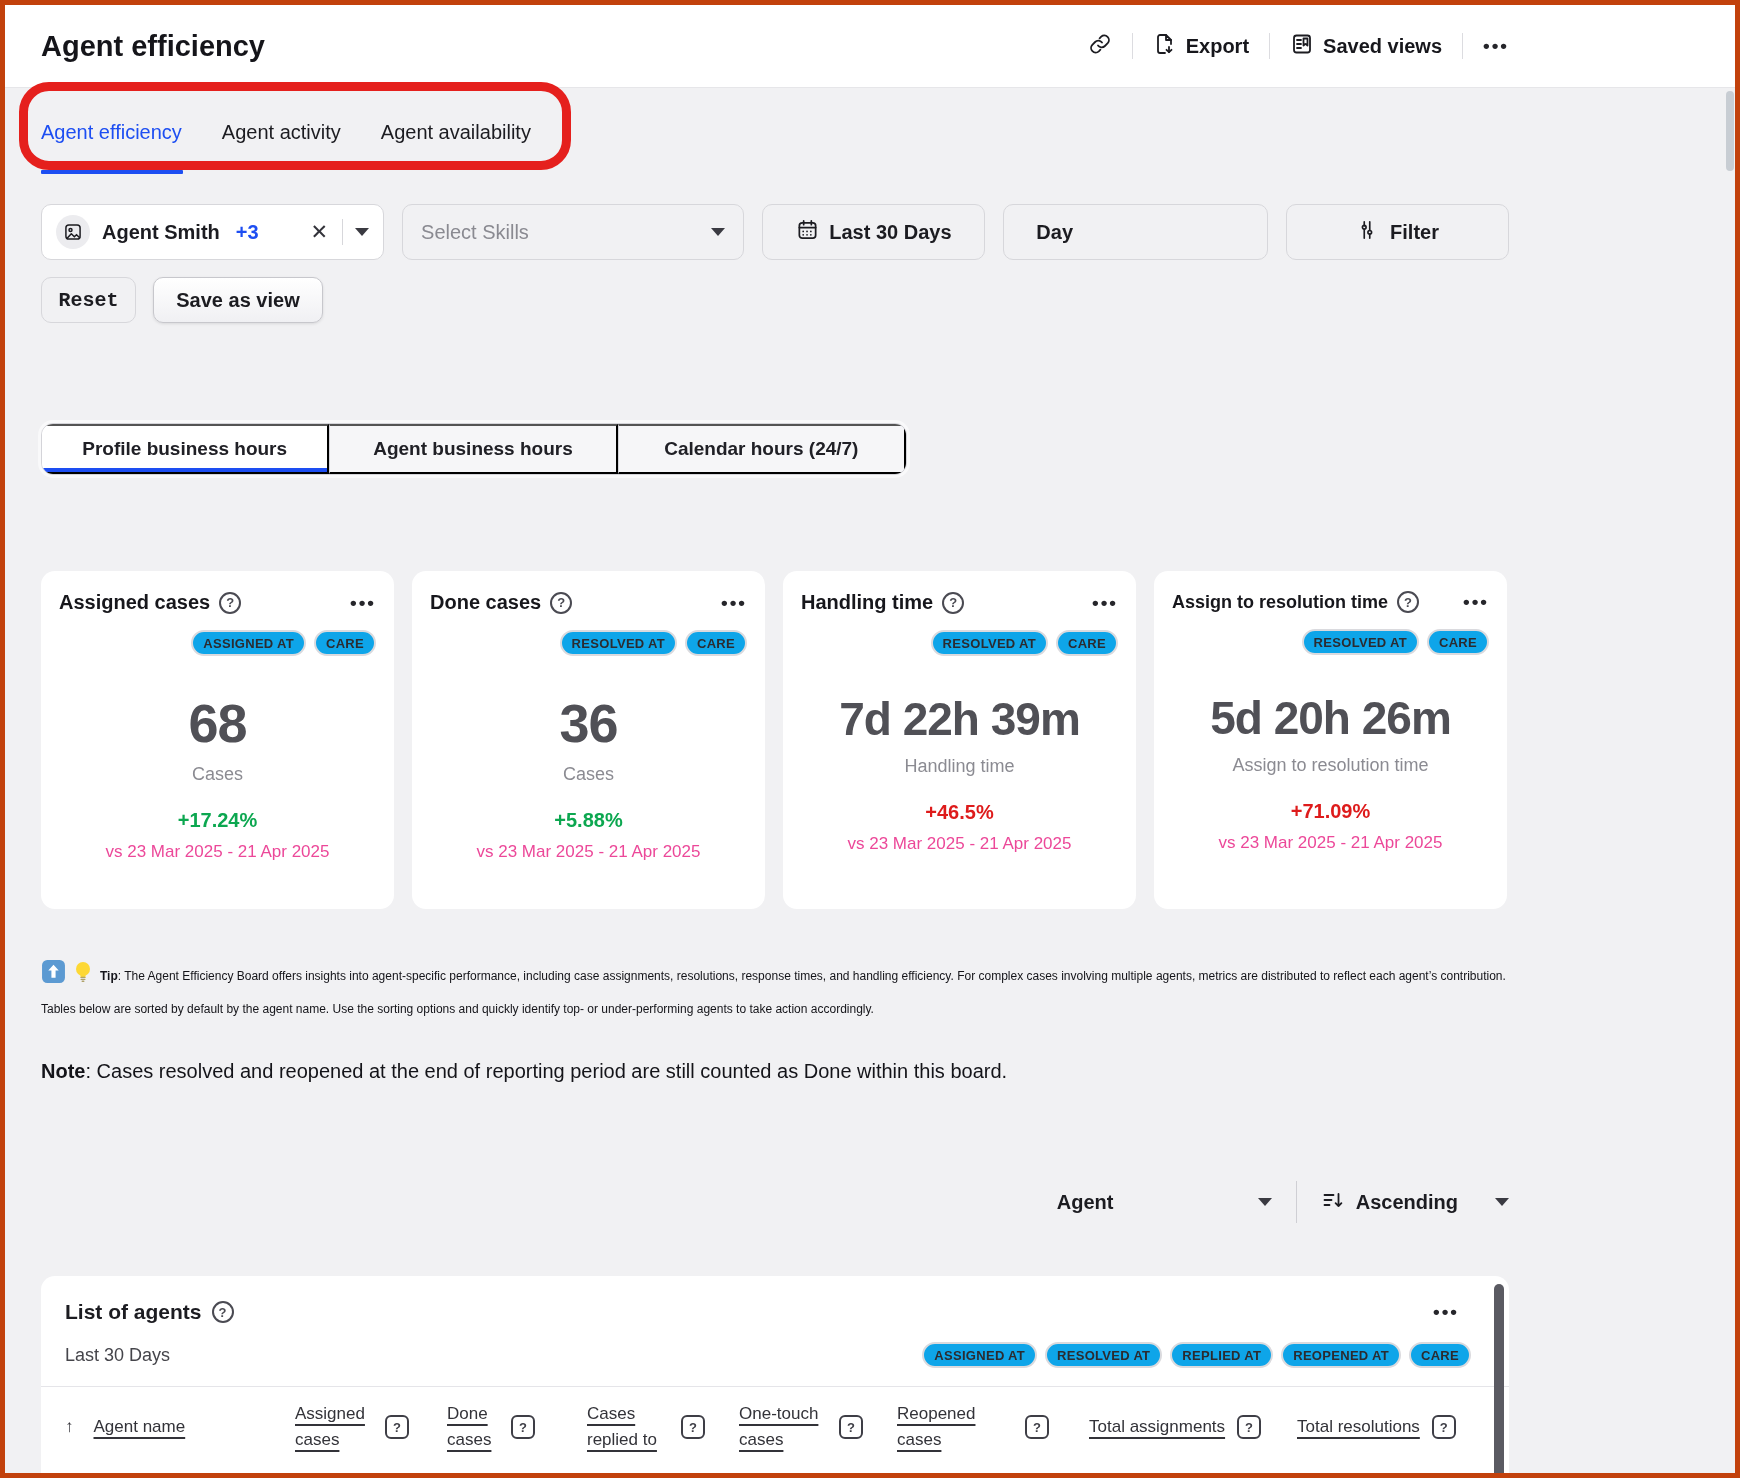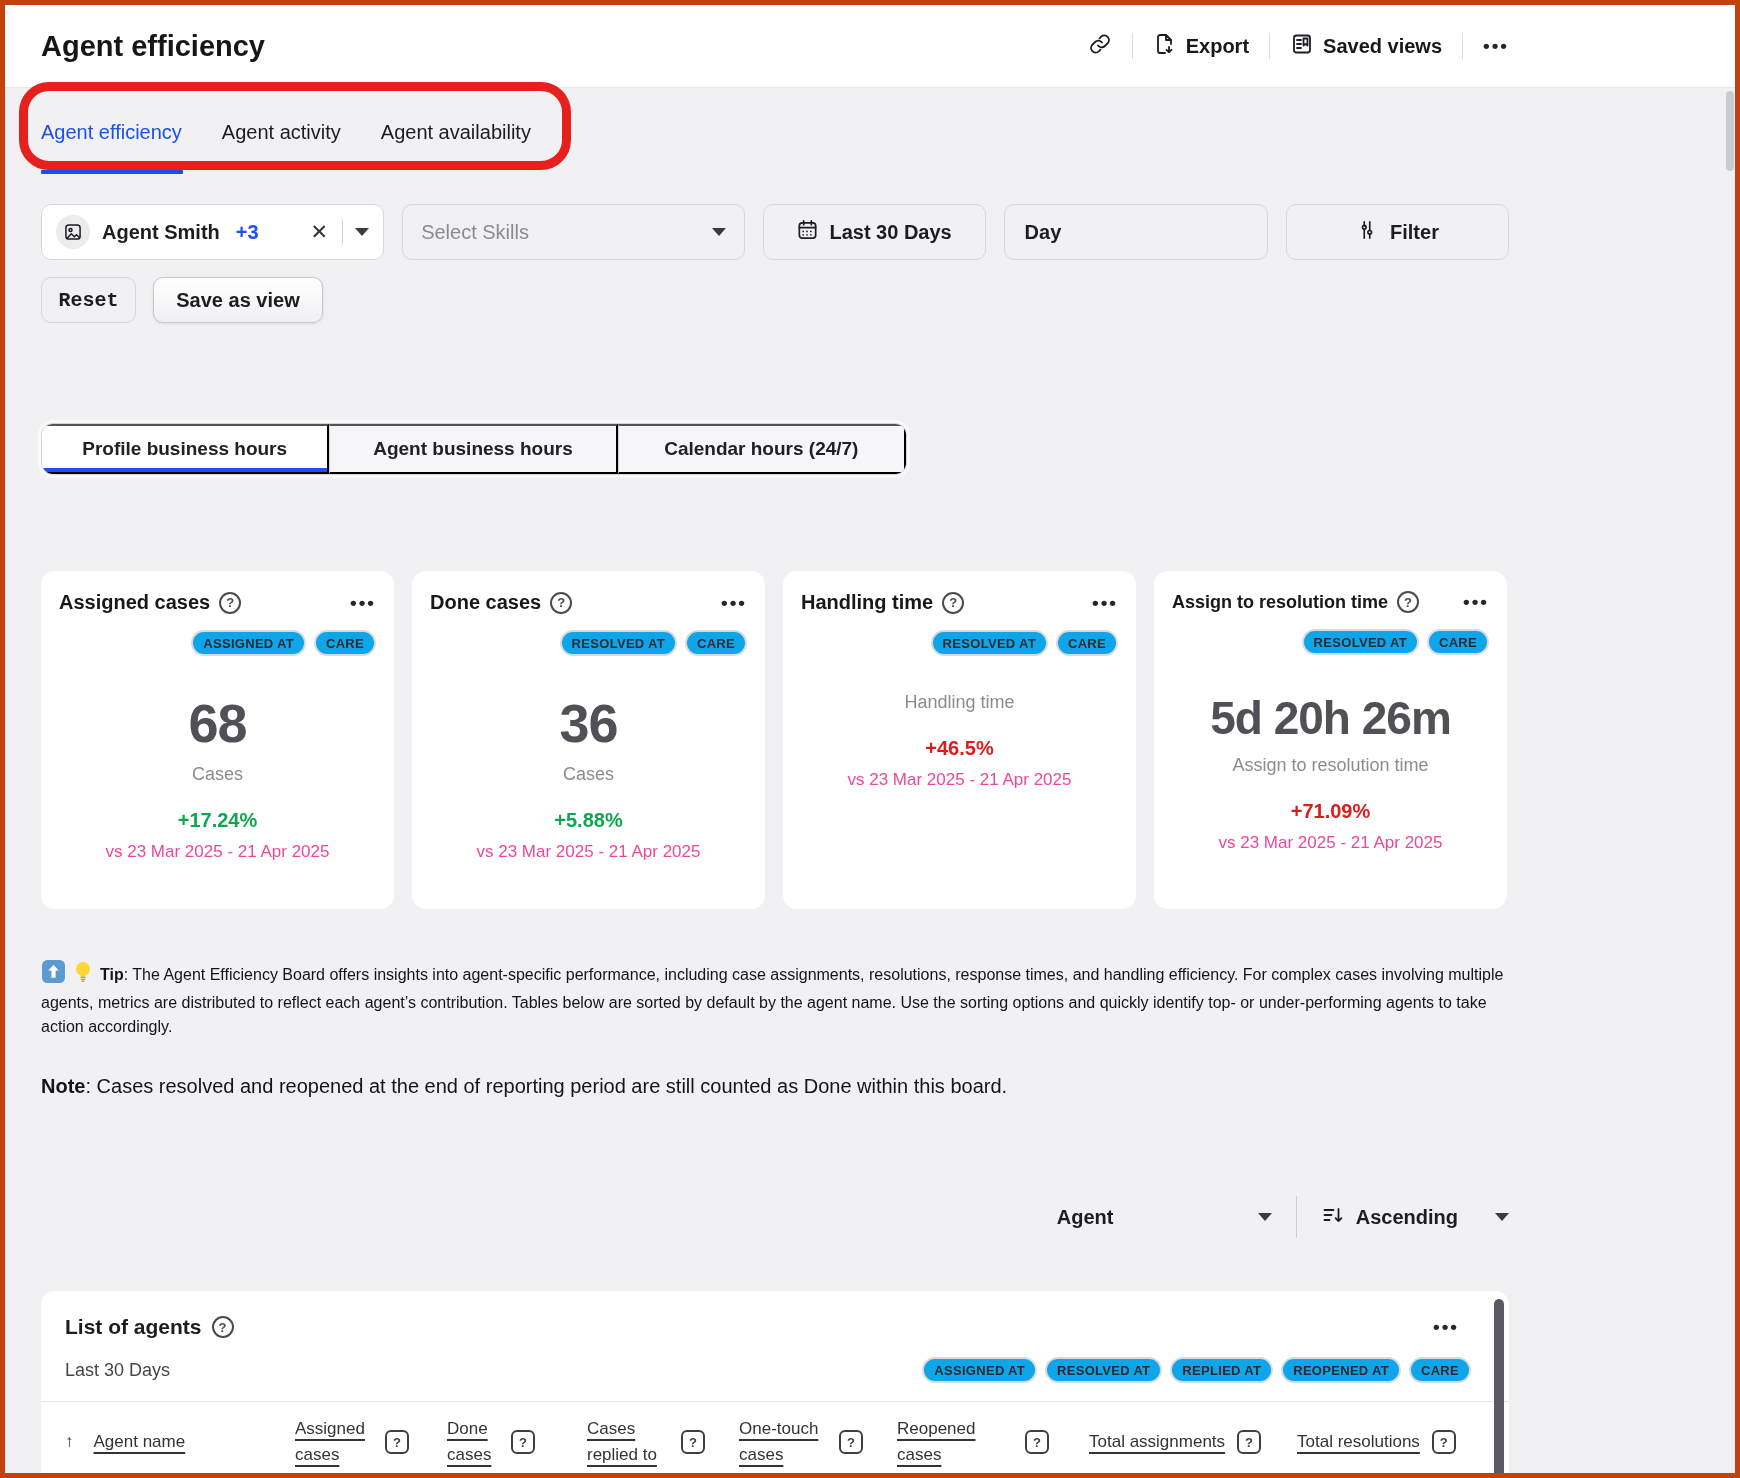--- a/index.html
+++ b/index.html
@@ -38,21 +38,21 @@
   .ctl { height: 56px; border: 1px solid #d7d7db; border-radius: 10px; display: flex; align-items: center; font-size: 20px; cursor: pointer; background: transparent; font-family: inherit; color:#1c1c21; }
   .agent-chip { width: 353px; background: #fff; padding: 0 14px; }
   .avatar { width: 34px; height: 34px; border-radius: 50%; background: #ececef; display:flex; align-items:center; justify-content:center; flex:none; }
   .chip-name { margin-left: 12px; font-weight: 700; }
   .chip-count { margin-left: 16px; font-weight: 700; color: #1d4ef2; }
   .chip-x { margin-left: auto; font-size: 21px; color: #33333a; }
   .chip-sep { width: 1px; height: 26px; background: #d7d7db; margin: 0 12px 0 14px; }
   .caret { width: 0; height: 0; border-left: 7px solid transparent; border-right: 7px solid transparent; border-top: 8px solid #3a3a41; }
   .select-skills { width: 352px; padding: 0 18px; justify-content: space-between; color: #8a8a91; }
   .btn-date { width: 230px; justify-content: center; gap: 10px; font-weight: 700; }
-  .btn-day { width: 272px; padding-left: 20px; font-weight: 700; }
+  .btn-day { width: 272px; padding-left: 32px; font-weight: 700; }
   .btn-filter { width: 230px; justify-content: center; gap: 12px; font-weight: 700; }
 
   .row2 { margin-top: 17px; display: flex; gap: 17px; }
   .btn-reset { width: 95px; height: 46px; border: 1px solid #d7d7db; border-radius: 10px; font-size: 20px; font-weight: 700; background: transparent; font-family: Liberation Mono, monospace; color:#1c1c21; cursor:pointer; }
   .btn-save { width: 170px; height: 46px; border: 1px solid #c7c7cc; border-radius: 10px; font-size: 20px; font-weight: 700; background: linear-gradient(#ffffff, #f0f0f3); box-shadow: 0 1px 3px rgba(0,0,0,.10); font-family: inherit; color:#1c1c21; cursor:pointer; }
 
   
   .segmented { margin-top: 100px; width: 866px; height: 52px; display: flex; border: 1px solid #d4d4d9; border-radius: 12px; overflow: hidden; background: #f6f6f8; box-shadow: 0 0 0 3px rgba(255,255,255,.55); }
   .segment { flex: 1; display: flex; align-items: center; justify-content: center; font-size: 19px; font-weight: 700; color: #202026; border-left: 1px solid #d4d4d9; cursor: pointer; background: transparent; font-family: inherit; }
   .segment:first-child { border-left: none; text-align: center; }
@@ -70,21 +70,21 @@
   .value-block { margin-top: 36px; text-align: center; }
   .stat-value { font-size: 54px; font-weight: 600; color: #505056; letter-spacing: -1px; }
   .stat-value.time { font-size: 46px; }
   .stat-unit { margin-top: 10px; font-size: 18px; color: #8b8b92; }
   .stat-change { margin-top: 24px; text-align: center; font-size: 20px; font-weight: 700; }
   .stat-change.pos { color: #0ca750; }
   .stat-change.neg { color: #de1b1b; }
   .stat-vs { margin-top: 10px; text-align: center; font-size: 17px; color: #ec4899; }
 
   
-  .tip { margin-top: 50px; font-size: 16px; line-height: 24px; color: #141419; }
+  .tip { margin-top: 50px; font-size: 12px; line-height: 29px; color: #141419; }
   .tip b, .note b { font-weight: 700; }
   .note { margin-top: 33px; font-size: 20px; line-height: 29px; color: #141419; }
   .emoji { display: inline-block; vertical-align: -4px; margin-right: 5px; }
 
   
   .sort-row { margin-top: 88px; height: 56px; display: flex; justify-content: flex-end; align-items: center; }
   .sort-field { width: 215px; display: flex; align-items: center; justify-content: space-between; font-size: 20px; font-weight: 700; cursor: pointer; background:none;border:none;font-family:inherit;color:#1c1c21; }
   .sort-sep { width: 1px; height: 42px; background: #cfcfd4; margin: 0 24px; }
   .sort-dir { display: flex; align-items: center; gap: 11px; font-size: 20px; font-weight: 700; cursor: pointer; background:none;border:none;font-family:inherit;color:#1c1c21; }
   .sort-dir .caret { margin-left: 26px; }
@@ -266,20 +266,21 @@
       <div class="card-head">
         <span class="card-title">Handling time</span>
         <span class="help-circle">?</span>
         <span class="ellipsis">•••</span>
       </div>
       <div class="badges">
         <span class="pill">RESOLVED AT</span>
         <span class="pill">CARE</span>
       </div>
       <div class="value-block">
+        <div class="stat-value time">7d 22h 39m</div>
         <div class="stat-unit">Handling time</div>
       </div>
       <div class="stat-change neg">+46.5%</div>
       <div class="stat-vs">vs 23 Mar 2025 - 21 Apr 2025</div>
     </div>
 
     <div class="card">
       <div class="card-head">
         <span class="card-title" style="font-size:18px;">Assign to resolution time</span>
         <span class="help-circle">?</span>

